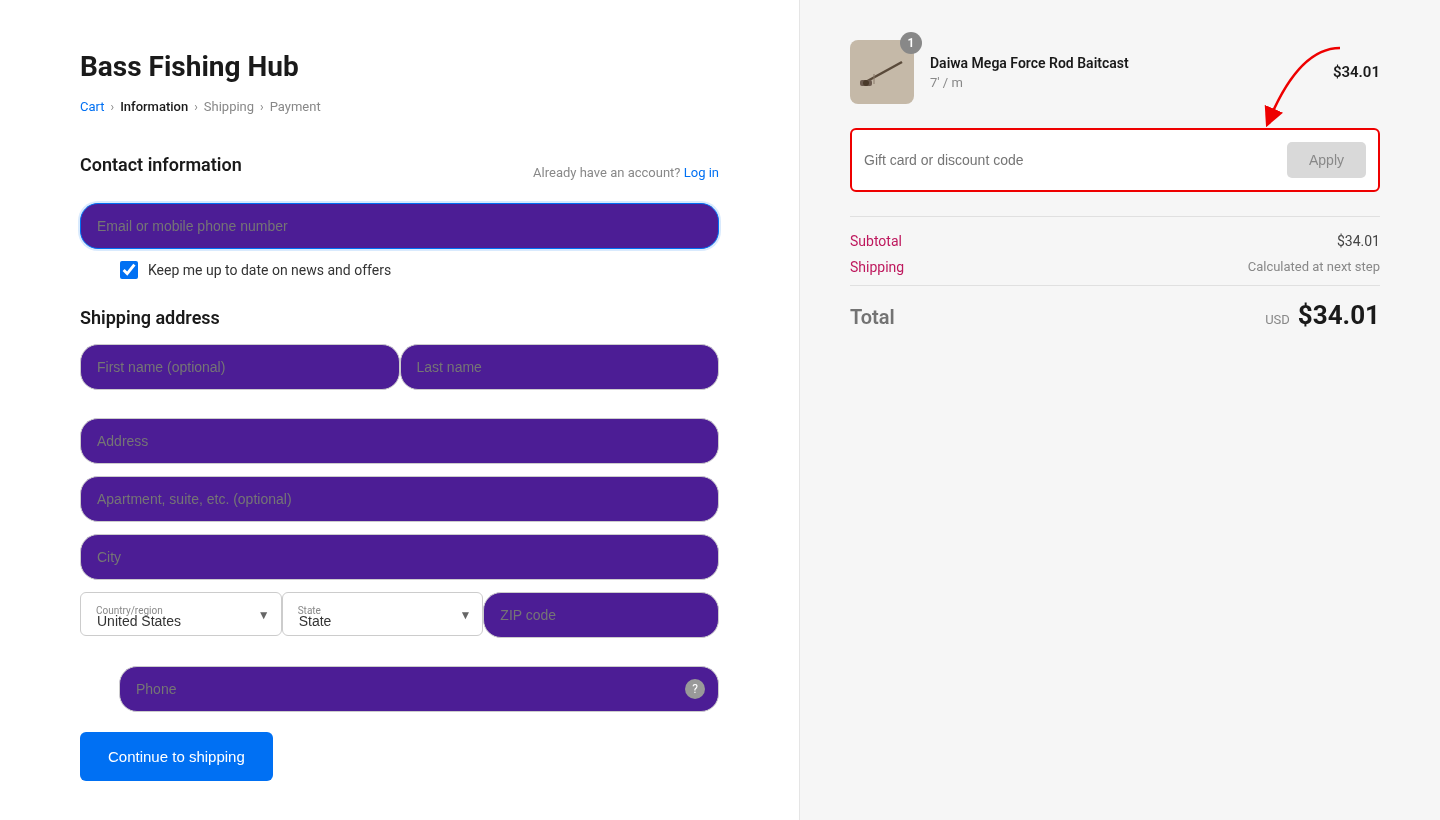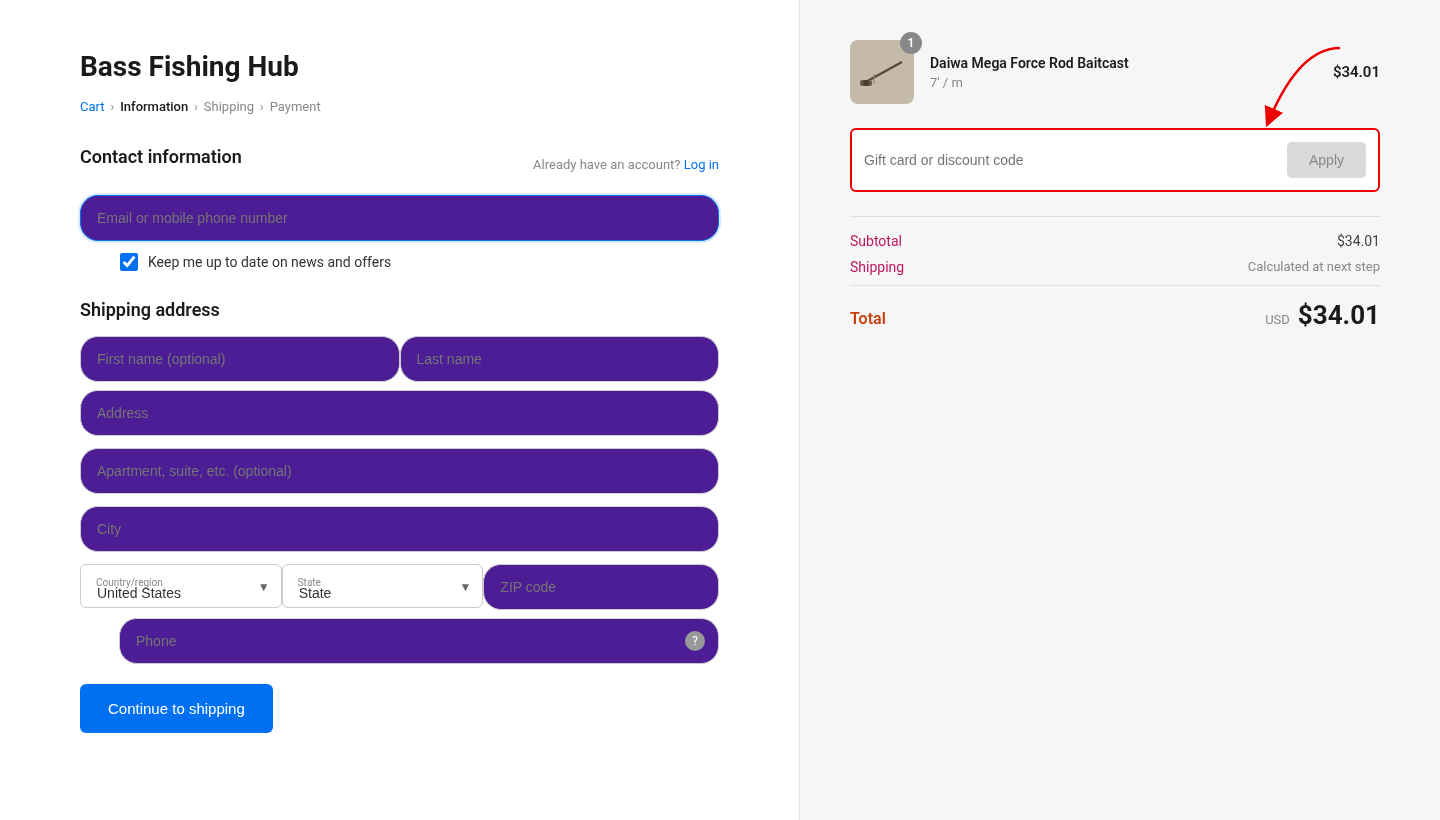--- a/index.html
+++ b/index.html
@@ -25,21 +25,21 @@
       font-size: 28px;
       font-weight: 700;
       color: #1a1a1a;
       margin-bottom: 16px;
     }
 
     .breadcrumb {
       display: flex;
       align-items: center;
       gap: 6px;
-      margin-bottom: 32px;
+      margin-bottom: 40px;
       font-size: 13px;
     }
     .breadcrumb-item {
       color: #0070f3;
       cursor: pointer;
     }
     .breadcrumb-item.active {
       color: #1a1a1a;
       font-weight: 500;
     }
@@ -111,21 +111,21 @@
     .shipping-title {
       font-size: 18px;
       font-weight: 600;
       color: #1a1a1a;
       margin-bottom: 16px;
     }
 
     .form-row {
       display: flex;
       gap: 0;
-      margin-bottom: 8px;
+      margin-bottom: 28px;
     }
     .form-row .input-field {
       flex: 1;
     }
 
     .form-col {
       margin-bottom: 12px;
     }
 
     .select-wrapper {
@@ -305,23 +305,23 @@
       border: none;
       border-top: 1px solid #e0e0e0;
       margin: 10px 0 14px 0;
     }
     .total-row {
       display: flex;
       justify-content: space-between;
       align-items: baseline;
     }
     .total-label {
-      font-size: 16px;
-      font-weight: 600;
-      color: #c2410c;
+      font-size: 20px;
+      font-weight: 600;
+      color: #737373;
     }
     .total-value-wrap {
       display: flex;
       align-items: baseline;
       gap: 8px;
     }
     .total-currency {
       font-size: 13px;
       color: #888;
     }

